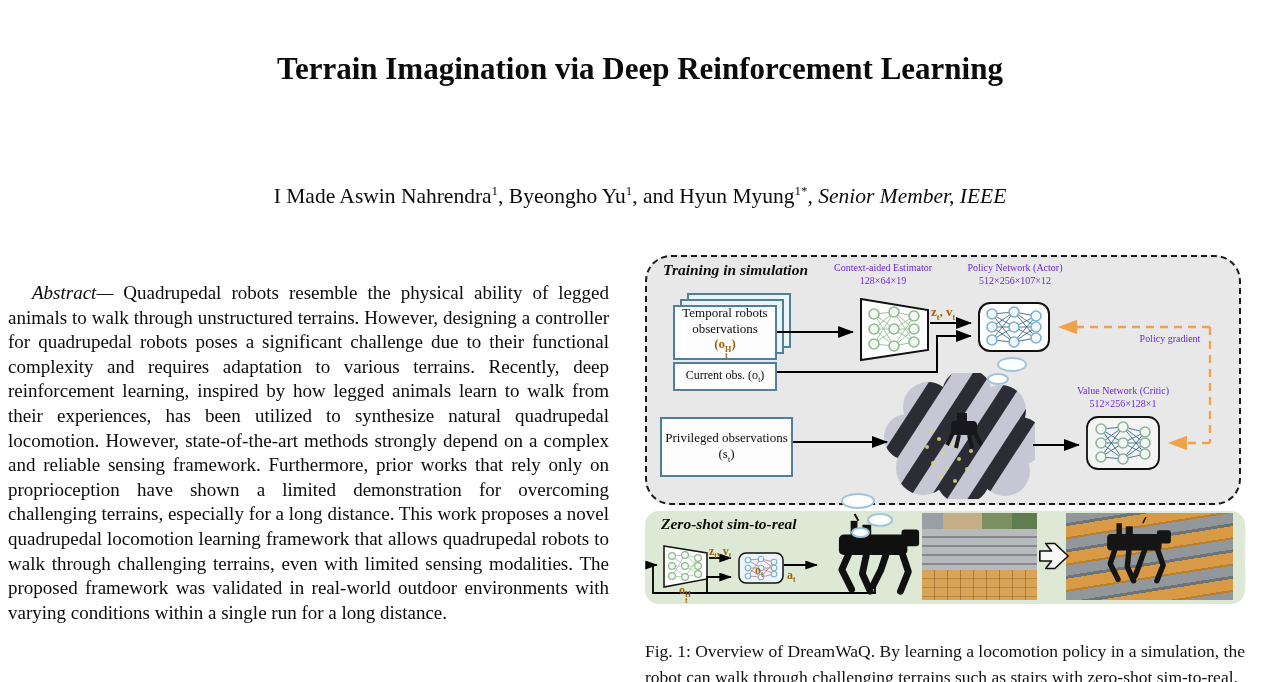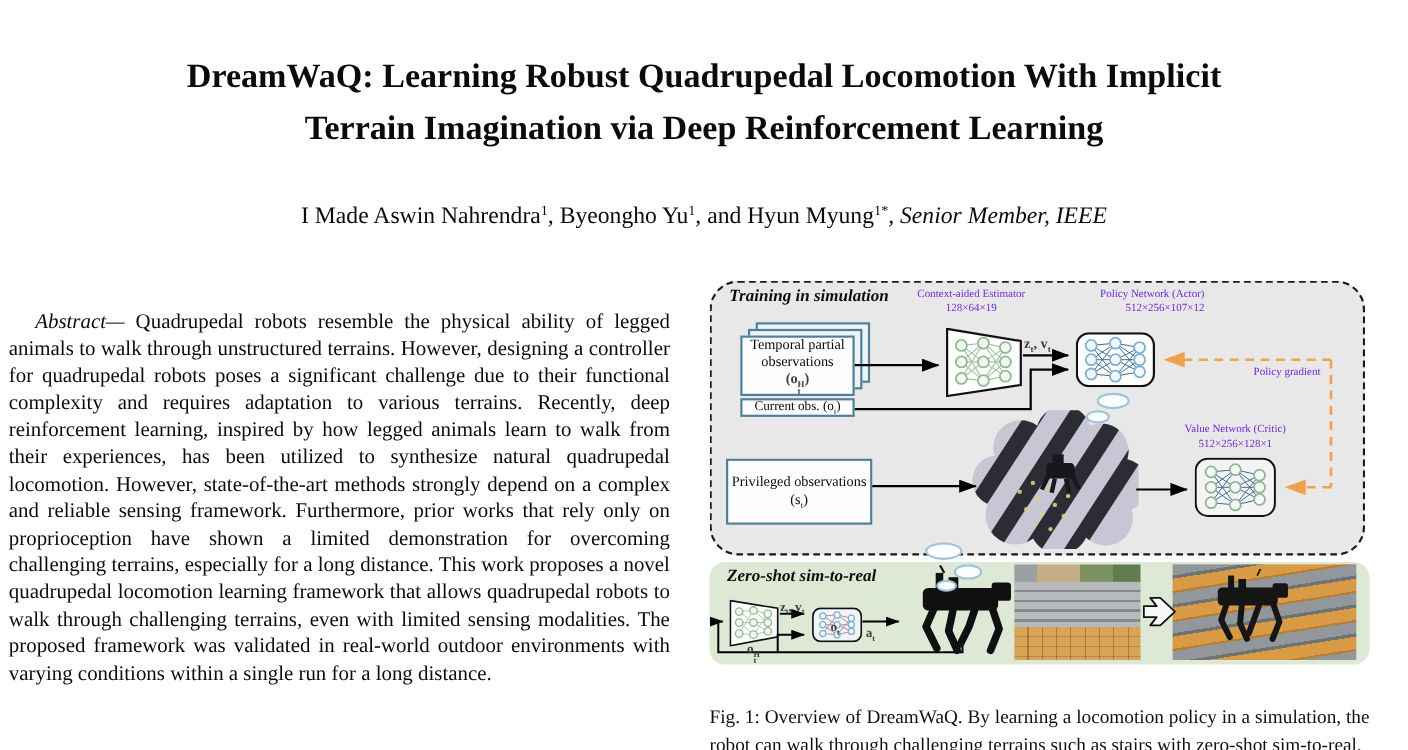--- a/index.html
+++ b/index.html
@@ -19,21 +19,21 @@
   .abstract .lead{font-style:italic;}
 
   
   .figcol{position:absolute;left:645px;top:255px;width:600px;height:427px;}
   .panel1{position:absolute;left:0;top:0;width:592px;height:246px;background:#e8e8e8;
           border:2px dashed #1a1a1a;border-radius:26px;}
   .panel2{position:absolute;left:0;top:256px;width:600px;height:93px;background:#dde9d4;
           border-radius:14px;}
   .lbl{position:absolute;font-size:10px;line-height:1.25;text-align:center;color:#6d28d9;}
   .paneltitle{position:absolute;font-size:15.5px;font-weight:700;color:#0b0b0b;text-align:left;font-style:italic;}
-  .bmath{font-weight:700;font-size:13px;color:#404040;}
+  .bmath{font-weight:700;font-size:13px;color:#a16207;}
   sub.m{font-size:.62em;}
   .ss{display:inline-flex;flex-direction:column;align-items:flex-start;vertical-align:-0.45em;
       line-height:.82;font-size:.62em;}
   .obsbox{position:absolute;background:#fdfdfd;border:2px solid #4e7f9b;display:flex;
           flex-direction:column;align-items:center;justify-content:center;
           font-size:13px;line-height:1.18;text-align:center;box-sizing:border-box;}
   .ghost{position:absolute;background:#eef3f5;border:2px solid #4e7f9b;box-sizing:border-box;}
   .bub{position:absolute;border:2px solid #9ec3da;background:#fbfdfe;border-radius:50%;z-index:6;}
   .overlay{position:absolute;left:0;top:0;z-index:4;}
   .netsvg{position:absolute;z-index:3;}
@@ -50,61 +50,60 @@
   .robotwrap{position:absolute;z-index:5;}
 
   
   .caption{position:absolute;left:0;top:365px;width:600px;font-size:17.5px;line-height:1.52;
            text-align:justify;color:#111;}
 </style>
 </head>
 <body>
 
 <div class="title">
-  <div>DreamWaQ: Learning Robust Quadrupedal Locomotion With Implicit</div>
   <div>Terrain Imagination via Deep Reinforcement Learning</div>
 </div>
 
 <div class="authors">
   <span>I Made Aswin Nahrendra</span><sup>1</sup><span>, </span><span>Byeongho Yu</span><sup>1</sup><span>, and </span><span>Hyun Myung</span><sup>1*</sup><span>, </span><span class="ital">Senior Member, IEEE</span>
 </div>
 
 <p class="abstract"><span class="lead">Abstract—</span><span> Quadrupedal robots resemble the physical ability of legged animals to walk through unstructured terrains. However, designing a controller for quadrupedal robots poses a significant challenge due to their functional complexity and requires adaptation to various terrains. Recently, deep reinforcement learning, inspired by how legged animals learn to walk from their experiences, has been utilized to synthesize natural quadrupedal locomotion. However, state-of-the-art methods strongly depend on a complex and reliable sensing framework. Furthermore, prior works that rely only on proprioception have shown a limited demonstration for overcoming challenging terrains, especially for a long distance. This work proposes a novel quadrupedal locomotion learning framework that allows quadrupedal robots to walk through challenging terrains, even with limited sensing modalities. The proposed framework was validated in real-world outdoor environments with varying conditions within a single run for a long distance.</span></p>
 
 <div class="figcol">
 
   <div class="panel1"></div>
 
   <div class="paneltitle" style="left:18px;top:6px;">Training in simulation</div>
 
   <div class="lbl" style="left:157px;top:7px;width:162px;">
     <div>Context-aided Estimator</div>
     <div>128×64×19</div>
   </div>
-  <div class="lbl" style="left:290px;top:7px;width:160px;text-align:right;">
+  <div class="lbl" style="left:290px;top:7px;width:160px;">
     <div>Policy Network (Actor)</div>
     <div>512×256×107×12</div>
   </div>
   <div class="lbl" style="left:398px;top:130px;width:160px;">
     <div>Value Network (Critic)</div>
     <div>512×256×128×1</div>
   </div>
 
   <div class="ghost" style="left:42px;top:38px;width:104px;height:55px;"></div>
   <div class="ghost" style="left:35px;top:44px;width:104px;height:55px;"></div>
   <div class="obsbox" style="left:28px;top:50px;width:104px;height:55px;z-index:3;">
-    <div>Temporal partial</div>
+    <div>Temporal robots</div>
     <div>observations</div>
     <div class="bmath"><span>(o</span><span class="ss">
           <span>H</span>
           <span>t</span>
         </span><span>)</span></div>
   </div>
 
-  <div class="obsbox" style="left:28px;top:107px;width:104px;height:17px;font-size:12px;z-index:3;">
+  <div class="obsbox" style="left:28px;top:107px;width:104px;height:29px;font-size:12px;z-index:3;">
     <div><span>Current obs. (o</span><sub class="m">t</sub><span>)</span></div>
   </div>
 
   <div class="obsbox" style="left:15px;top:162px;width:133px;height:60px;z-index:3;text-align:center;">
     <div>Privileged observations</div>
     <div><span>(s</span><sub class="m">t</sub><span>)</span></div>
   </div>
 
   <svg class="netsvg" style="left:215px;top:43px;" width="70" height="64">
     <polygon points="1,1 68,12 68,52 1,62" fill="#ffffff" stroke="#111" stroke-width="2"></polygon>

